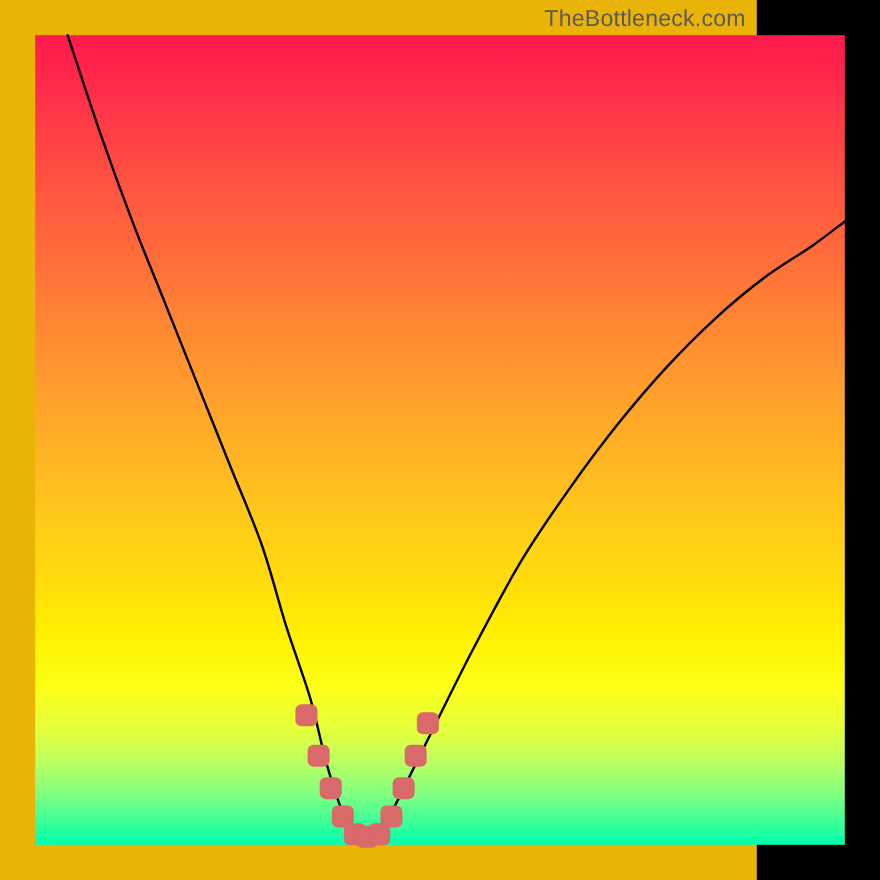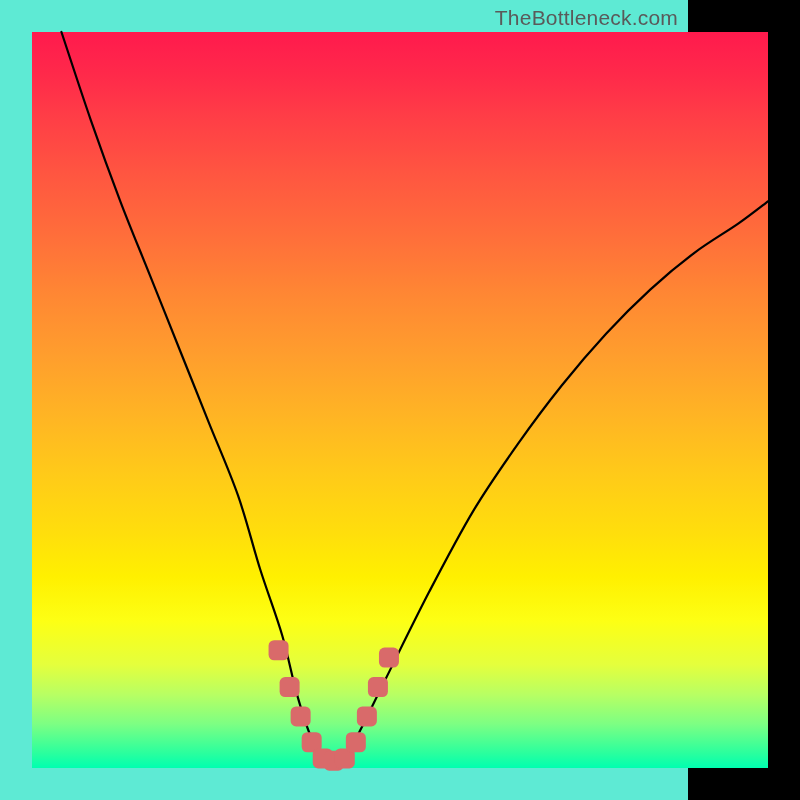--- a/index.html
+++ b/index.html
@@ -10,21 +10,21 @@
     background: #000;
     overflow: hidden;
     font-family: Arial, Helvetica, sans-serif;
   }
   .frame {
     position: absolute;
     top: 0;
     left: 0;
     width: 688px;
     height: 800px;
-    background: #5eead4;
+    background: #eab308;
   }
   .plot-area {
     position: absolute;
     top: 32px;
     left: 32px;
     width: 736px;
     height: 736px;
     background: linear-gradient(to bottom,
       #ff1a4d 0%,
       #ff2a4a 6%,

